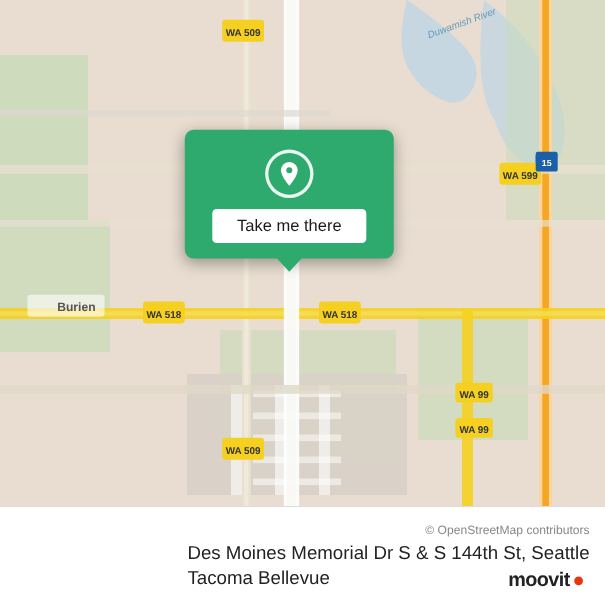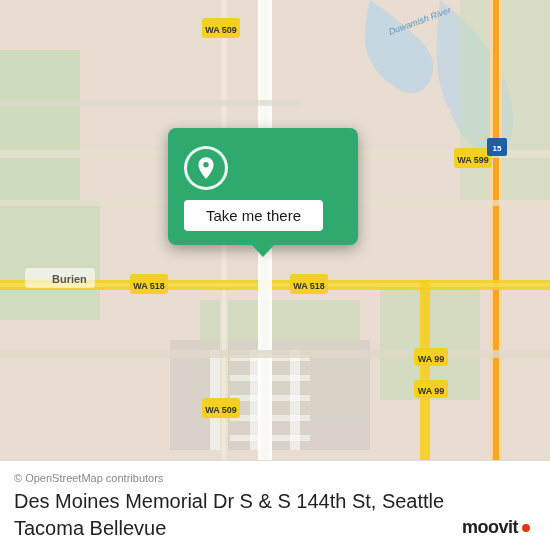--- a/index.html
+++ b/index.html
@@ -30,25 +30,24 @@
     
     #popup-card {
       position: absolute;
       top: 118px;
       left: 168px;
       width: 190px;
       background: #2faa6e;
       border-radius: 8px;
       display: flex;
       flex-direction: column;
-      align-items: flex-start;
+      align-items: center;
       padding: 18px 16px 14px 16px;
       box-shadow: 0 4px 14px rgba(0,0,0,0.35);
       z-index: 10;
-      margin-top: 10px;
     }
 
     #popup-card::after {
       content: '';
       position: absolute;
       bottom: -12px;
       left: 50%;
       transform: translateX(-50%);
       width: 0; height: 0;
       border-left: 12px solid transparent;
@@ -87,30 +86,31 @@
 
     #bottom-bar {
       width: 550px;
       height: 90px;
       background: white;
       display: flex;
       flex-direction: column;
       justify-content: center;
       padding: 8px 14px 6px 14px;
       border-top: 1px solid #ddd;
+      align-items: flex-end;
     }
 
     #copyright-line {
       font-size: 11px;
       color: #888;
       margin-bottom: 4px;
     }
 
     #address-line {
-      font-size: 20px;
+      font-size: 17px;
       color: #222;
       font-weight: 500;
       line-height: 1.35;
     }
 
     #moovit-logo {
       position: absolute;
       bottom: 12px;
       right: 20px;
       display: flex;

